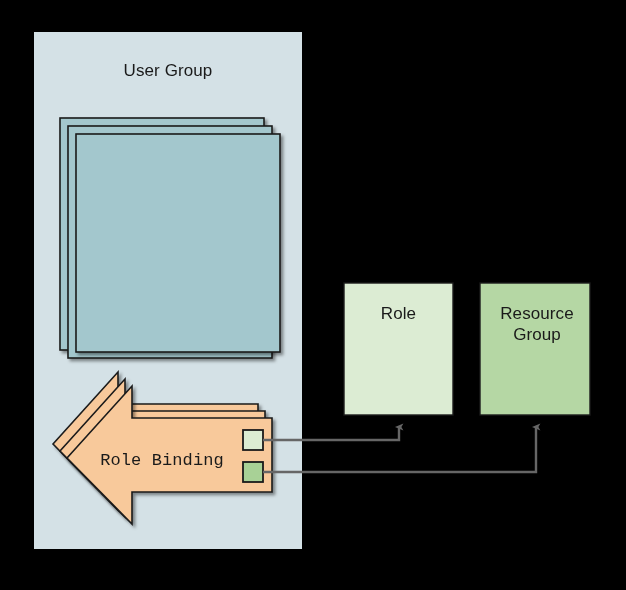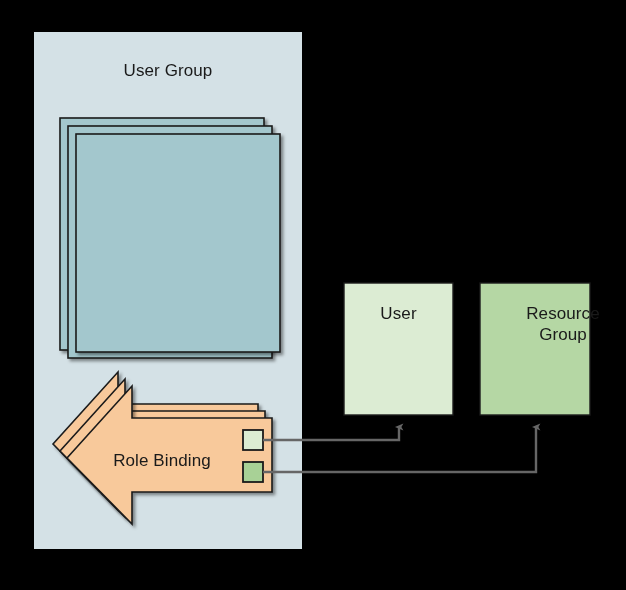--- a/index.html
+++ b/index.html
@@ -49,26 +49,26 @@
   }
   #role-label {
     left: 344px;
     top: 303px;
     width: 109px;
   }
   #resource-group-label {
     left: 480px;
     top: 303px;
     width: 114px;
-    margin-left: 26px;
   }
   #role-binding-label {
     left: 72px;
     top: 450px;
     width: 180px;
+    font-family: Liberation Mono, monospace;
   }
 </style>
 </head>
 <body>
 
 <div id="canvas">
 
   <svg class="svg-layer" viewBox="0 0 626 590">
     <defs>
       <marker id="arrowhead" markerWidth="9" markerHeight="9" refX="4.2" refY="4.2" orient="auto" markerUnits="userSpaceOnUse">
@@ -101,20 +101,20 @@
     <rect x="243" y="462" width="20" height="20" fill="#a8d196" stroke="#1a1a1a" stroke-width="1.8"></rect>
 
     <path d="M 263 440 L 399 440 L 399 427" fill="none" stroke="#666666" stroke-width="2.4" marker-end="url(#arrowhead)"></path>
 
     <path d="M 263 472 L 536 472 L 536 427" fill="none" stroke="#666666" stroke-width="2.4" marker-end="url(#arrowhead)"></path>
   </svg>
 
   <div class="node-label" id="user-group-label">User Group</div>
 
 
-  <div class="node-label" id="role-label">User</div>
+  <div class="node-label" id="role-label">Role</div>
 
   <div class="node-label" id="resource-group-label">Resource
 Group</div>
 
   <div class="node-label" id="role-binding-label">Role Binding</div>
 
 </div>
 
 </body></html>

